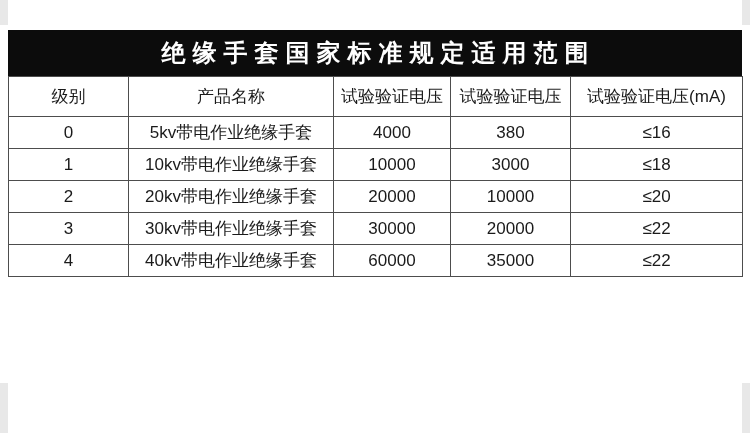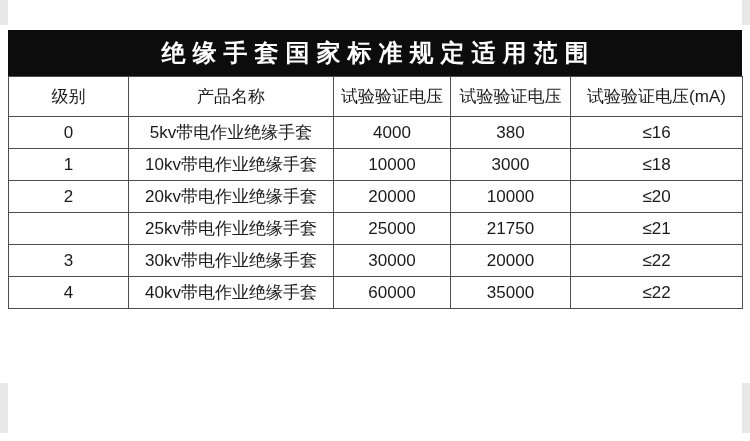--- a/index.html
+++ b/index.html
@@ -112,27 +112,20 @@
         <td>≤18</td>
       </tr>
       <tr>
         <td>2</td>
         <td>20kv带电作业绝缘手套</td>
         <td>20000</td>
         <td>10000</td>
         <td>≤20</td>
       </tr>
       <tr>
-        <td></td>
-        <td>25kv带电作业绝缘手套</td>
-        <td>25000</td>
-        <td>21750</td>
-        <td>≤21</td>
-      </tr>
-      <tr>
         <td>3</td>
         <td>30kv带电作业绝缘手套</td>
         <td>30000</td>
         <td>20000</td>
         <td>≤22</td>
       </tr>
       <tr>
         <td>4</td>
         <td>40kv带电作业绝缘手套</td>
         <td>60000</td>

